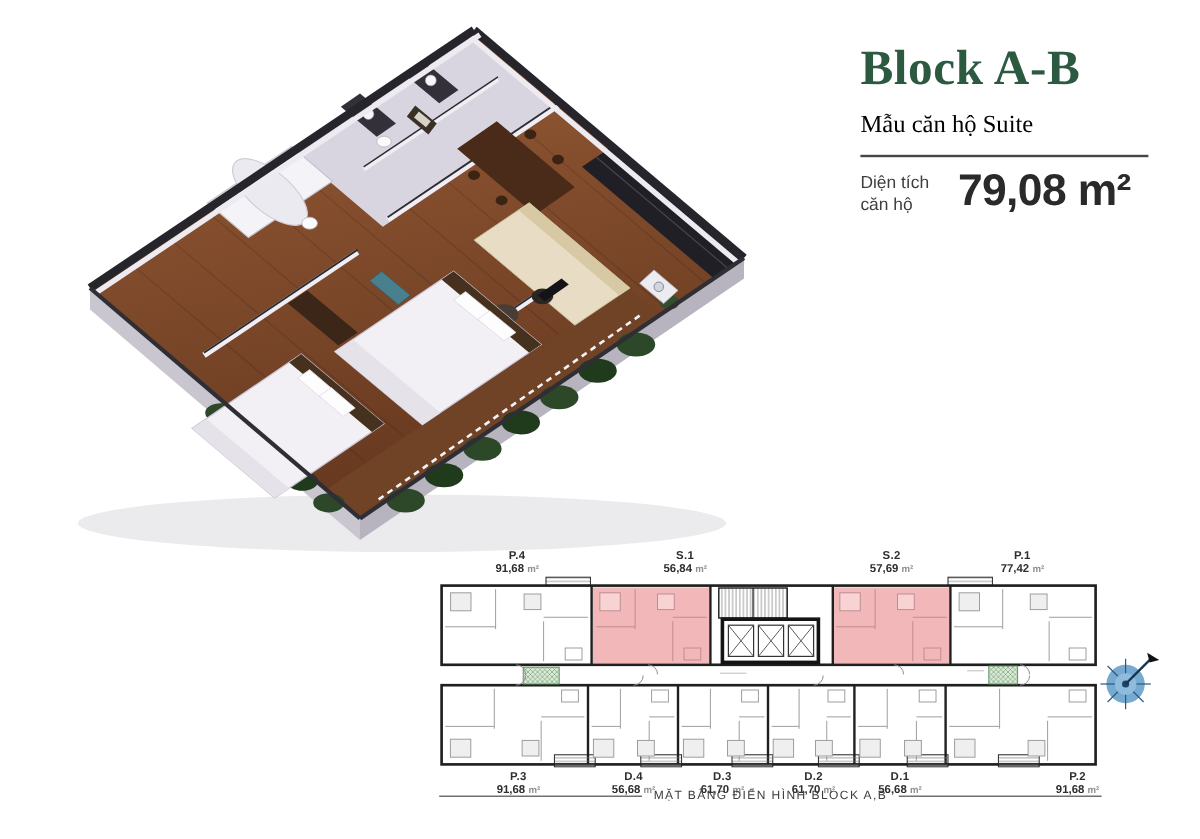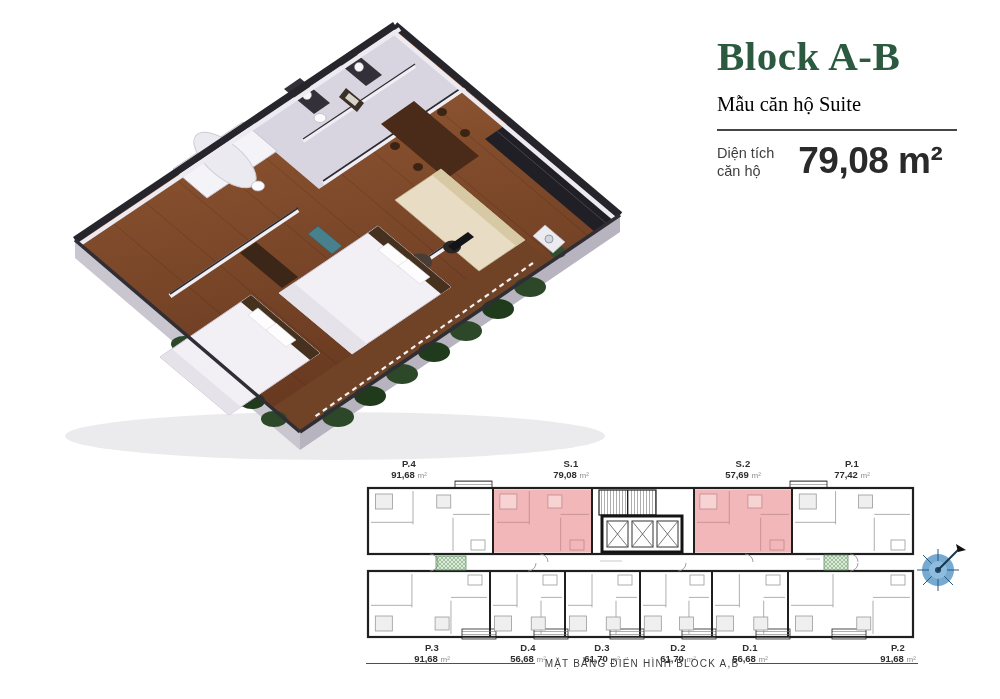--- a/index.html
+++ b/index.html
@@ -7,29 +7,29 @@
         font-family:"Liberation Sans", sans-serif;}
   svg.art{position:absolute;left:0;top:0;width:1000px;height:699px;display:block;}
 
   
   .hdr{position:absolute;left:717px;top:36px;width:252px;}
   .hdr h1{margin:0;font-family:"Liberation Serif", serif;font-weight:bold;
           font-size:41px;line-height:1.0;color:#2b5a40;letter-spacing:.5px;}
   .hdr .sub{margin-top:15px;font-family:"Liberation Serif", serif;
             font-size:20.5px;line-height:1.24;color:#000000;}
   .hdr .rule{margin-top:12px;width:240px;border-top:2px solid #454545;}
-  .hdr .area{margin-top:9px;display:flex;align-items:flex-end;gap:24px;}
+  .hdr .area{margin-top:9px;display:flex;align-items:flex-start;gap:24px;}
   .hdr .alabel{font-size:14.5px;line-height:1.22;color:#3e3e3e;padding-top:5px;}
   .hdr .avalue{font-size:37px;font-weight:bold;color:#2a2a2a;letter-spacing:-.5px;line-height:1.05;}
 
   
   .ulabel{position:absolute;width:90px;text-align:center;line-height:1.15;}
   .ulabel .uid{font-size:9.5px;font-weight:bold;color:#2e2e2e;letter-spacing:.3px;}
   .ulabel .uarea{font-size:9.5px;font-weight:bold;color:#2e2e2e;}
-  .ulabel .uunit{font-size:8px;font-weight:normal;color:#8e8e8e;}
+  .ulabel .uunit{font-size:8px;font-weight:bold;color:#8e8e8e;}
 
   
   .caption{position:absolute;left:366px;top:658px;width:552px;display:flex;align-items:center;gap:10px;}
   .cap-line{flex:1;height:1px;background:#4f4f4f;}
   .cap-text{font-size:10px;letter-spacing:1.2px;color:#3d3d3d;white-space:nowrap;}
 </style>
 </head>
 <body>
 
 <div class="page">
@@ -323,27 +323,27 @@
     <div class="rule"></div>
     <div class="area">
       <div class="alabel">
         <div>Diện tích</div>
         <div>căn hộ</div>
       </div>
       <div class="avalue">79,08 m²</div>
     </div>
   </header>
 
-  <div class="ulabel" style="left:364px;top:459px">
+  <div class="ulabel" style="left:386px;top:459px">
     <div class="uid">P.4</div>
     <div class="uarea"><span>91,68</span> <span class="uunit">m²</span></div>
   </div>
   <div class="ulabel" style="left:526px;top:459px">
     <div class="uid">S.1</div>
-    <div class="uarea"><span>79,08</span> <span class="uunit">m²</span></div>
+    <div class="uarea"><span>56,84</span> <span class="uunit">m²</span></div>
   </div>
   <div class="ulabel" style="left:698px;top:459px">
     <div class="uid">S.2</div>
     <div class="uarea"><span>57,69</span> <span class="uunit">m²</span></div>
   </div>
   <div class="ulabel" style="left:807px;top:459px">
     <div class="uid">P.1</div>
     <div class="uarea"><span>77,42</span> <span class="uunit">m²</span></div>
   </div>
 

